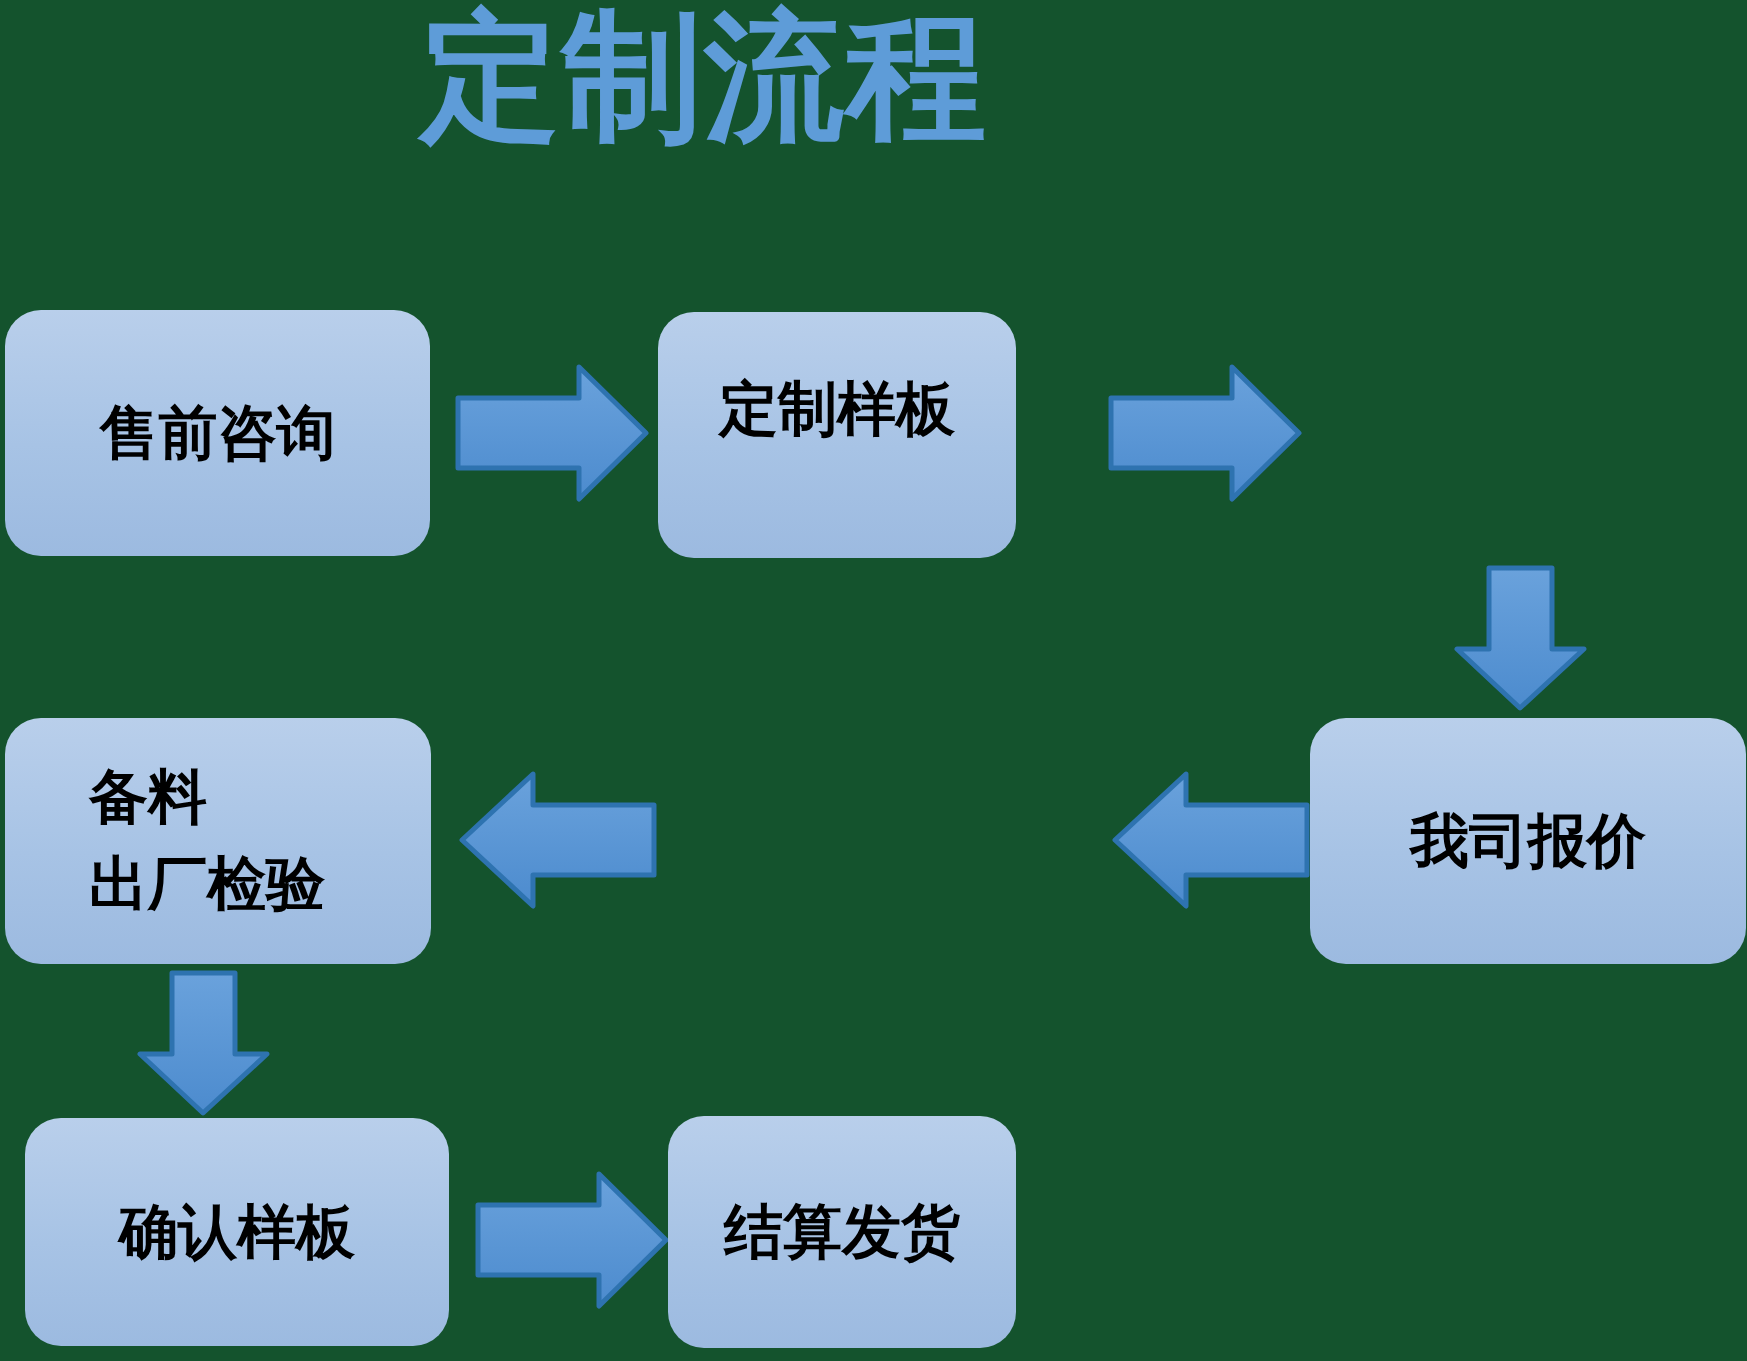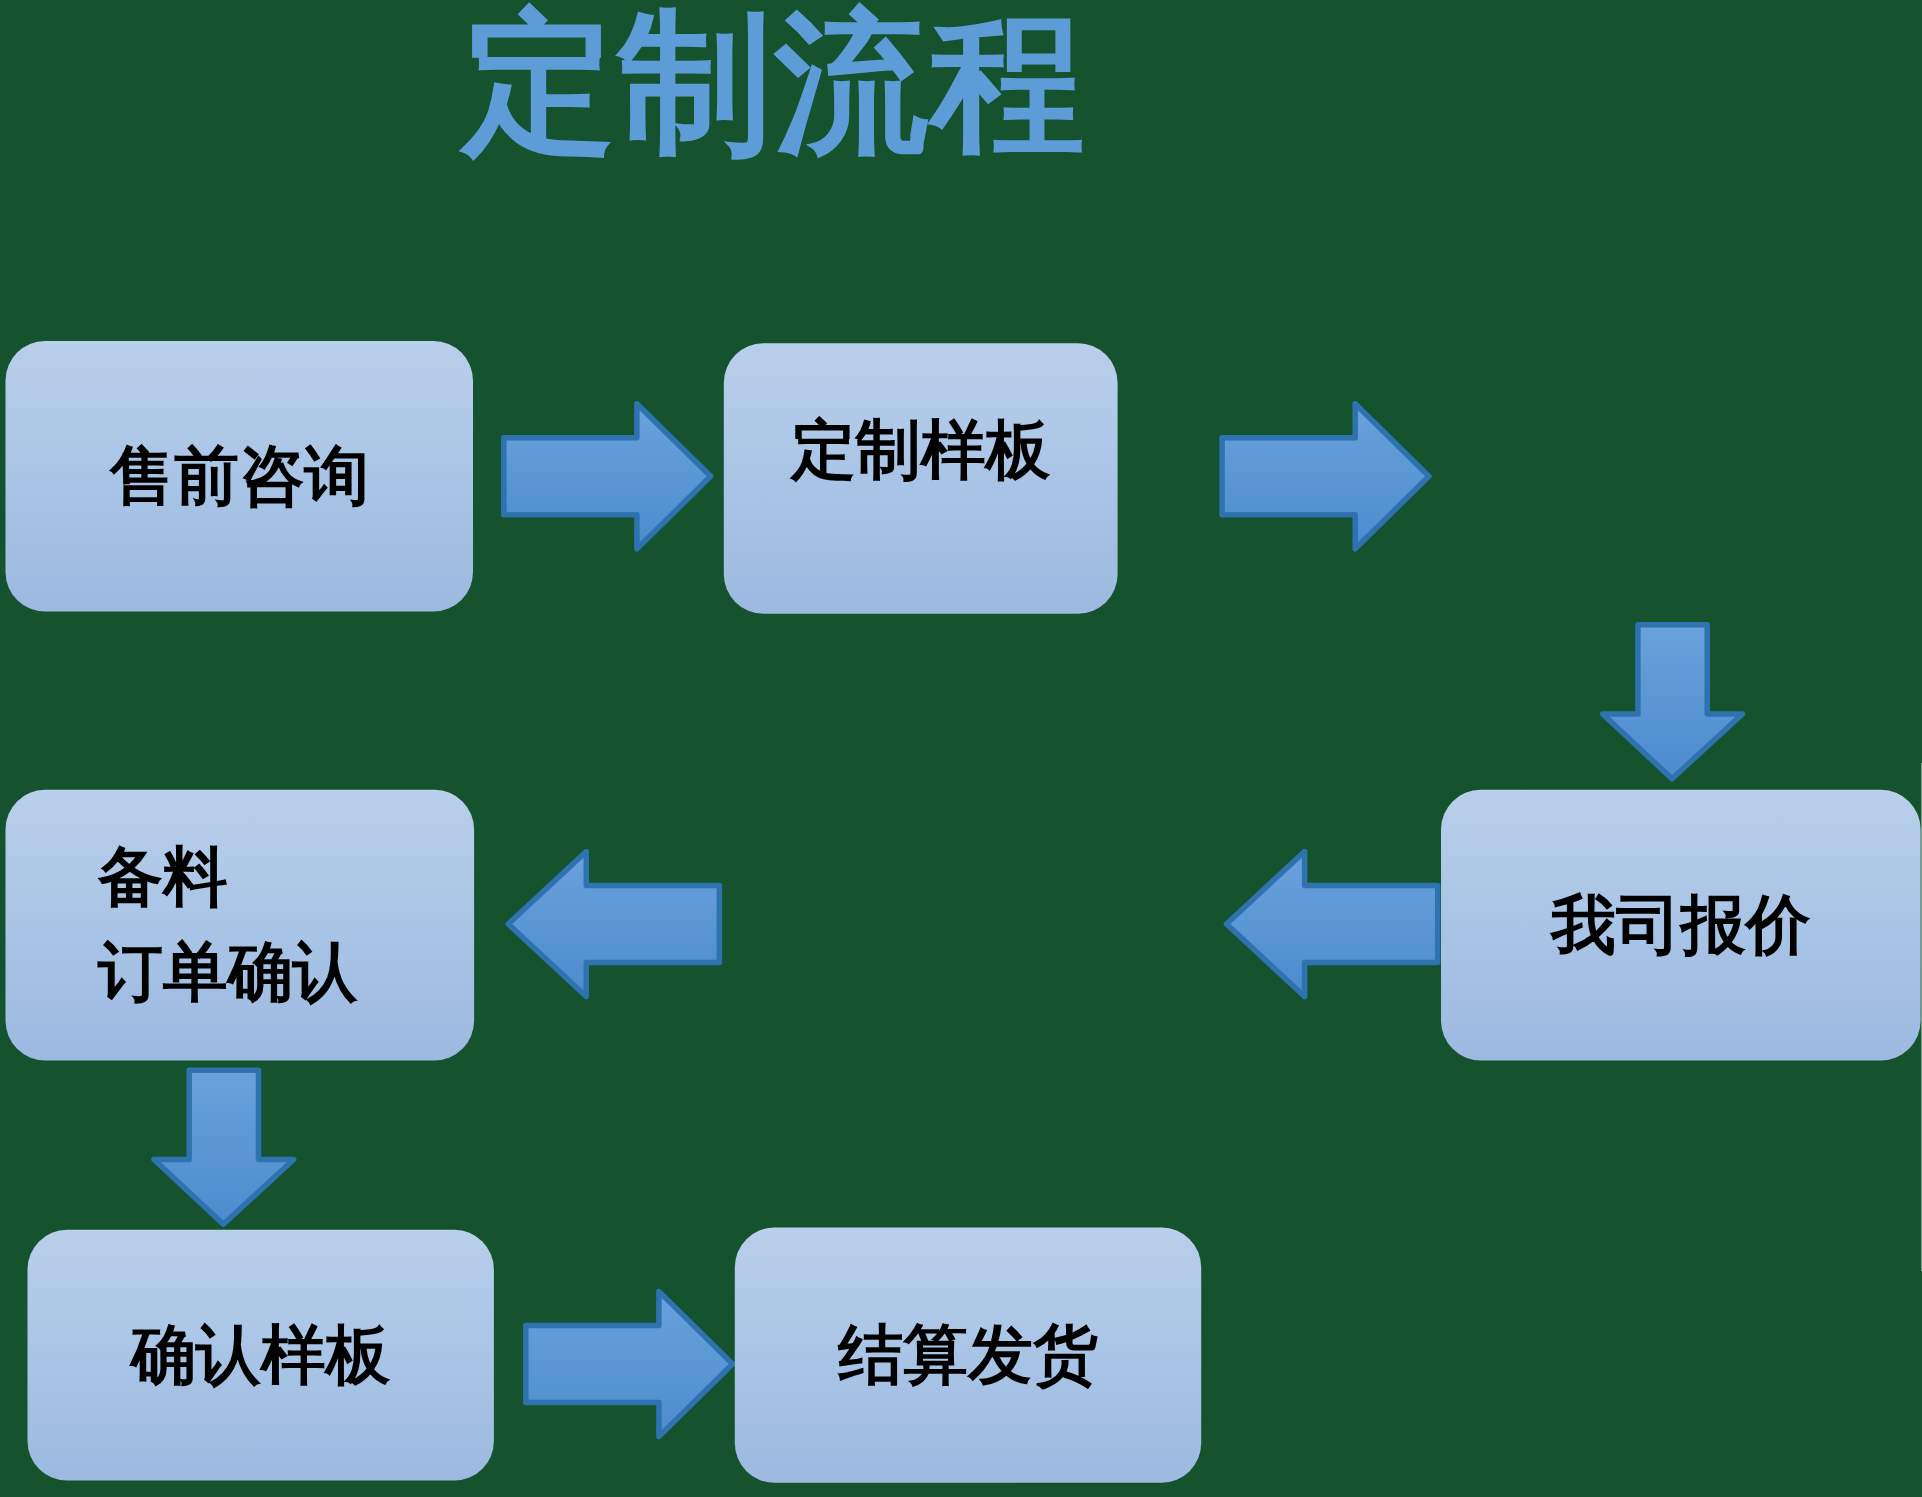--- a/index.html
+++ b/index.html
@@ -92,32 +92,32 @@
     <polygon points="196,35 75,35 75,4 4,70 75,136 75,105 196,105" fill="url(#ag)" stroke="#2E73B0" stroke-width="5" stroke-linejoin="round"></polygon>
   </svg>
 
 
   <svg class="arrow" style="left:458px;top:770px" width="200" height="140">
     <polygon points="196,35 75,35 75,4 4,70 75,136 75,105 196,105" fill="url(#ag)" stroke="#2E73B0" stroke-width="5" stroke-linejoin="round"></polygon>
   </svg>
 
   <div class="box two gapnarrow" style="left:5px;top:718px;width:426px;height:246px">
     <span class="lbl">备料</span>
-    <span class="lbl">订单确认</span>
+    <span class="lbl">出厂检验</span>
   </div>
 
   <svg class="arrow" style="left:136px;top:970px" width="135" height="147">
     <polygon points="36,3 99,3 99,84 131,84 67,143 4,84 36,84" fill="url(#ag)" stroke="#2E73B0" stroke-width="5" stroke-linejoin="round"></polygon>
   </svg>
 
   <div class="box" style="left:25px;top:1118px;width:424px;height:228px">
     <span class="lbl">确认样板</span>
   </div>
 
   <svg class="arrow" style="left:475px;top:1170px" width="195" height="140">
     <polygon points="3,35 124,35 124,4 191,70 124,136 124,105 3,105" fill="url(#ag)" stroke="#2E73B0" stroke-width="5" stroke-linejoin="round"></polygon>
   </svg>
 
-  <div class="box" style="left:668px;top:1116px;width:424px;height:232px">
+  <div class="box" style="left:668px;top:1116px;width:348px;height:232px">
     <span class="lbl">结算发货</span>
   </div>
 
 </div>
 
 </body></html>

